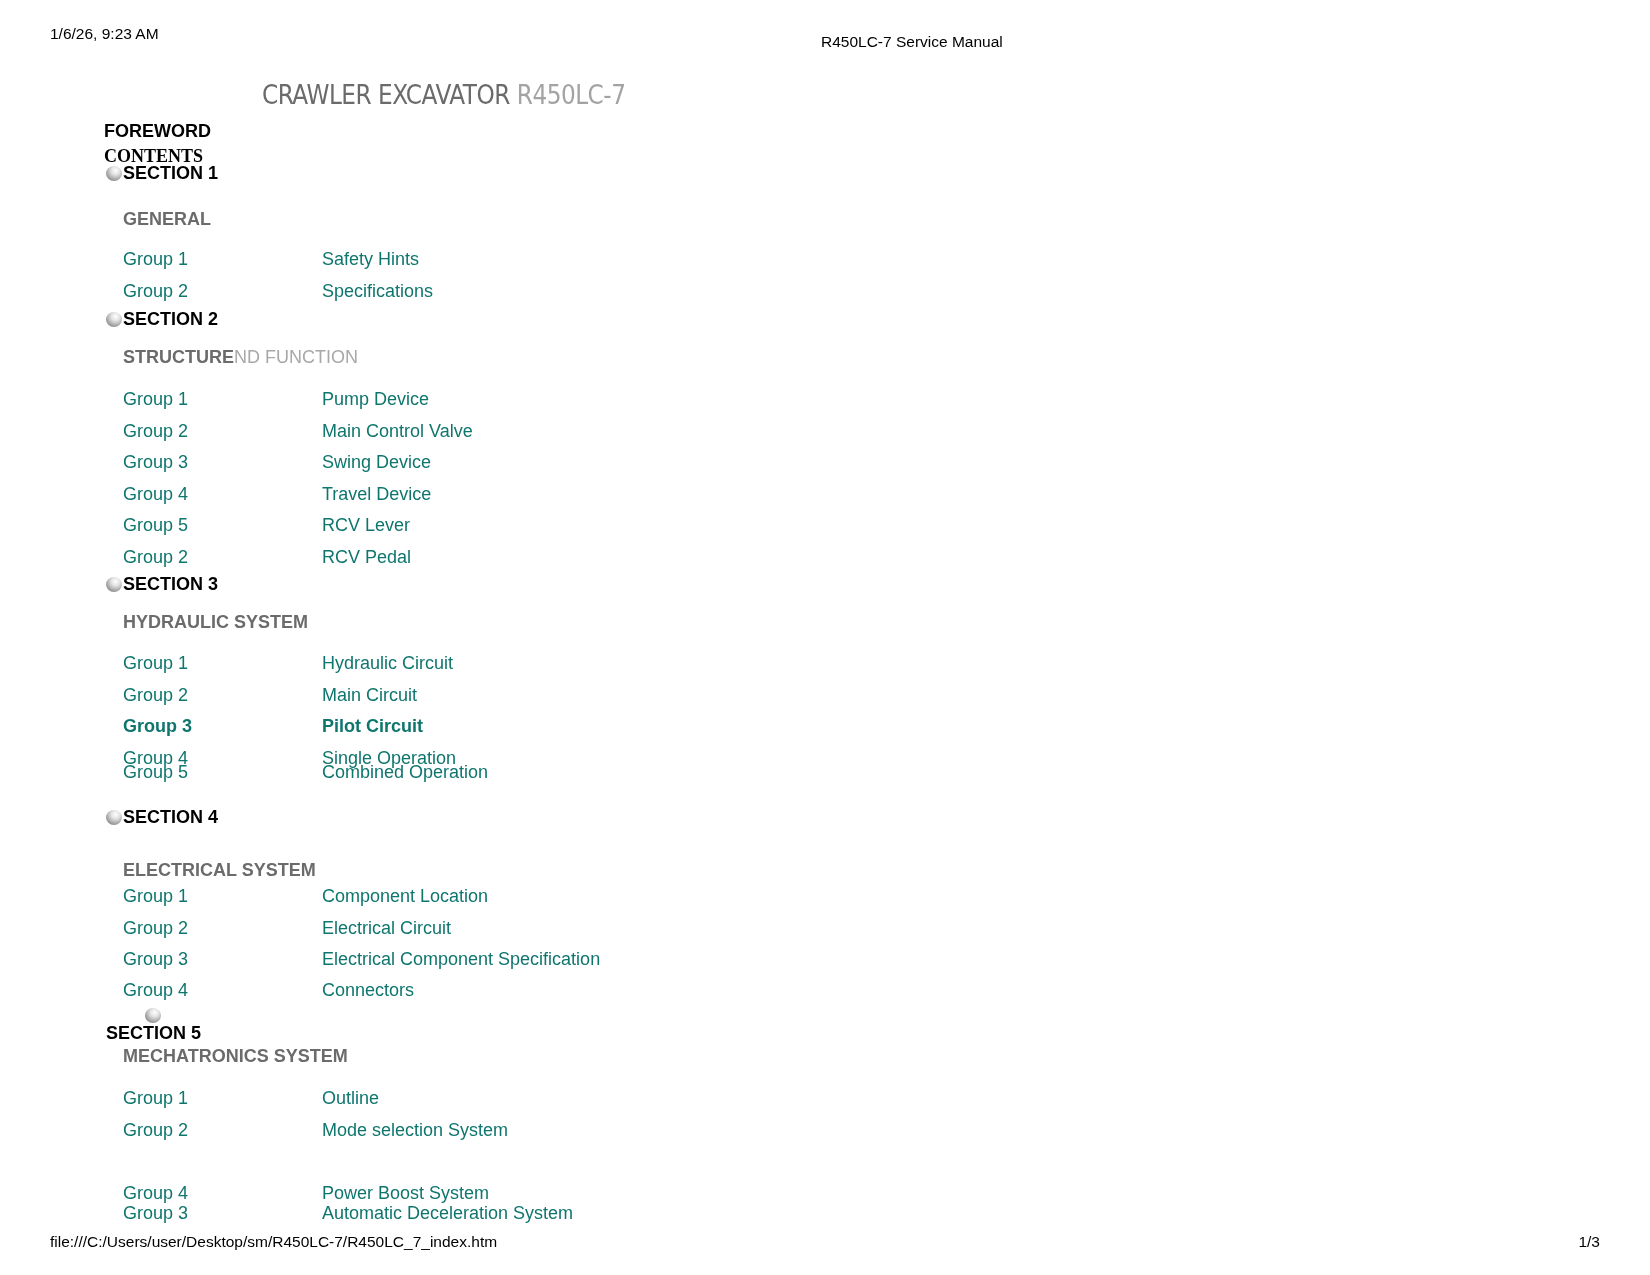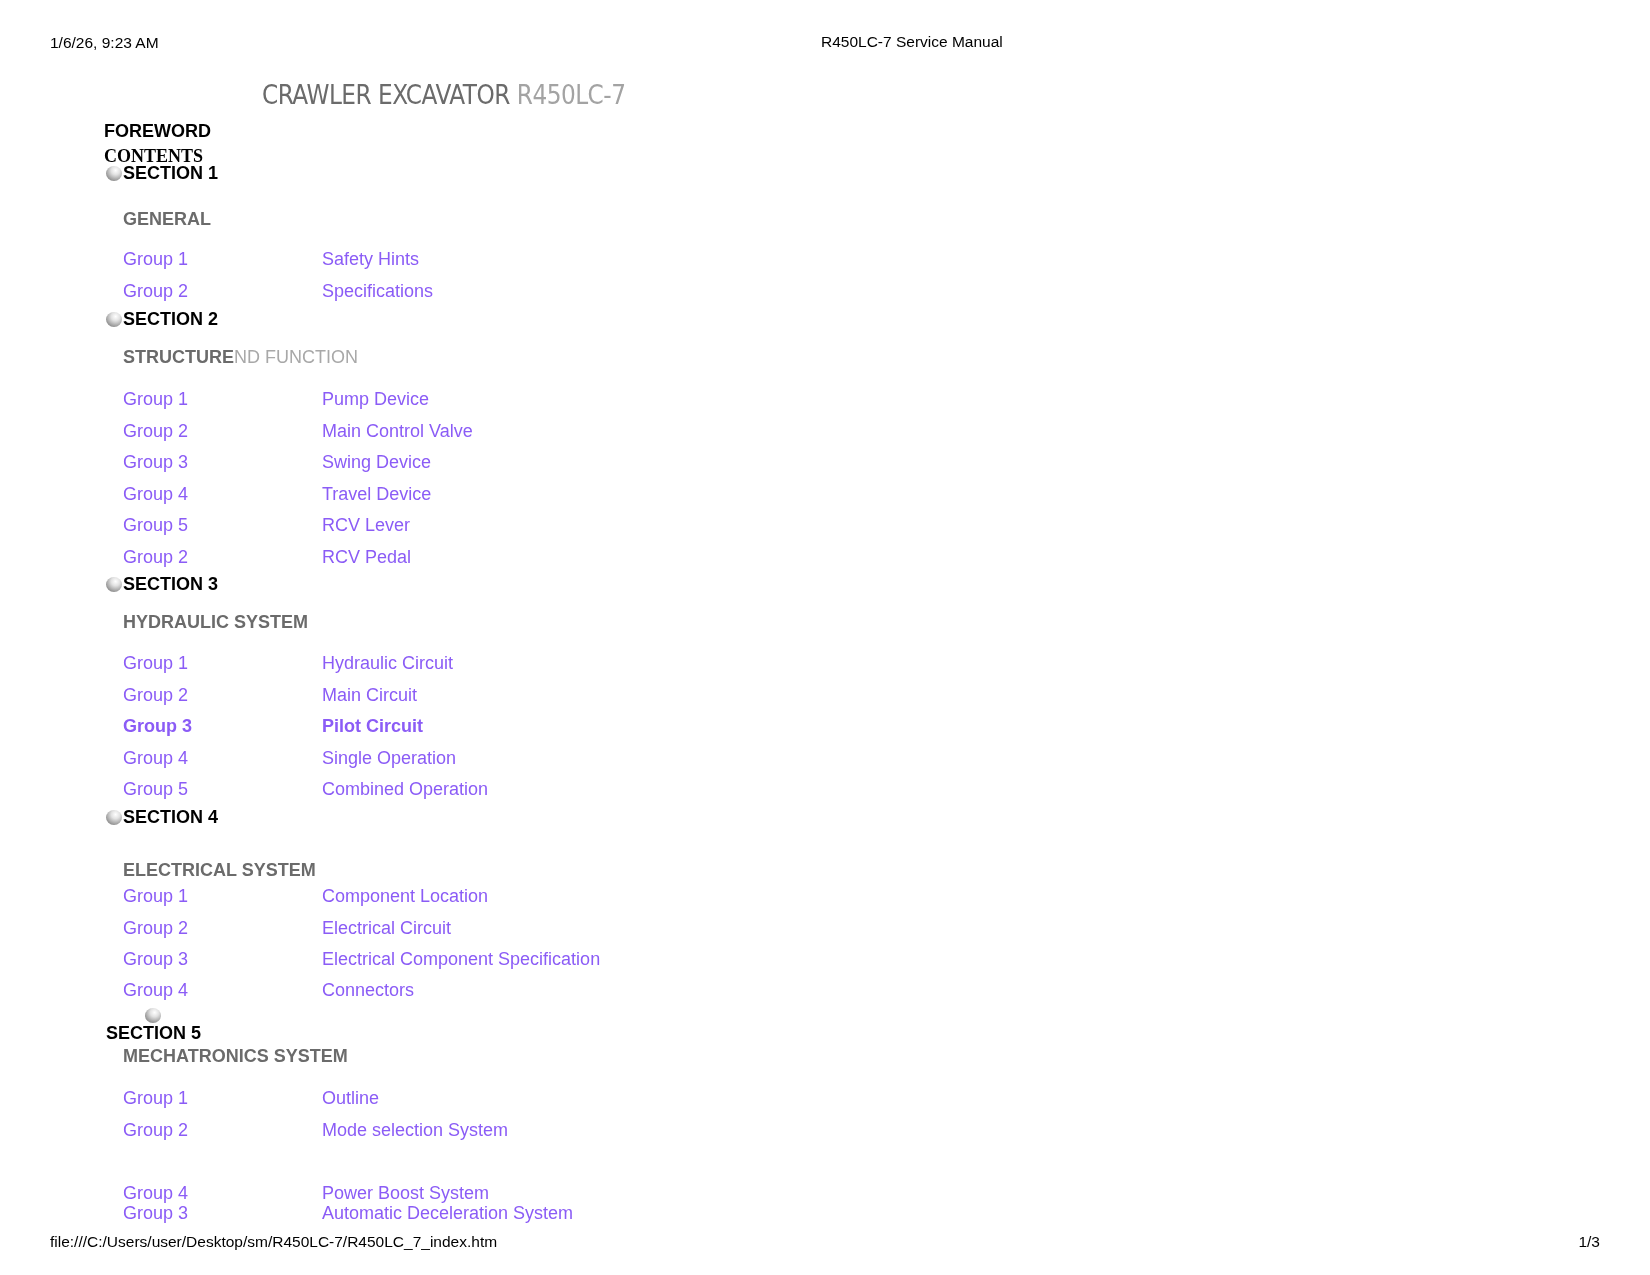--- a/index.html
+++ b/index.html
@@ -11,21 +11,21 @@
       width: 1650px;
       height: 1275px;
       position: relative;
       overflow: hidden;
       font-family: "Liberation Sans", sans-serif;
       color: #000;
     }
     .print-header-left {
       position: absolute;
       left: 50px;
-      top: 34px;
+      top: 25px;
       font-size: 15.5px;
       color: #000;
     }
     .print-header-center {
       position: absolute;
       left: 821px;
       top: 33px;
       font-size: 15.5px;
       color: #000;
     }
@@ -93,21 +93,21 @@
       white-space: nowrap;
     }
     .subhead .light {
       font-weight: normal;
       color: #a8a8a8;
     }
     .row {
       position: absolute;
       left: 123px;
       font-size: 18px;
-      color: #8b5cf6;
+      color: #0f766e;
       cursor: pointer;
       white-space: nowrap;
     }
     .row .grp {
       display: inline-block;
       width: 199px;
     }
     .row .desc {
       display: inline-block;
     }
@@ -180,21 +180,21 @@
 </div>
 <div class="row" style="top:685px;">
   <span class="grp">Group 2</span><span class="desc">Main Circuit</span>
 </div>
 <div class="row" style="top:716px;font-weight:bold;">
   <span class="grp">Group 3</span><span class="desc">Pilot Circuit</span>
 </div>
 <div class="row" style="top:748px;">
   <span class="grp">Group 4</span><span class="desc">Single Operation</span>
 </div>
-<div class="row" style="top:779px;">
+<div class="row" style="top:762px;">
   <span class="grp">Group 5</span><span class="desc">Combined Operation</span>
 </div>
 
 <div class="section-head" style="top:807px;">
   <span class="bullet"></span>
   <span>SECTION 4</span>
 </div>
 <div class="subhead" style="top:845px;margin-top:15px;">
   <span>ELECTRICAL SYSTEM</span><span class="light"></span>
 </div>

